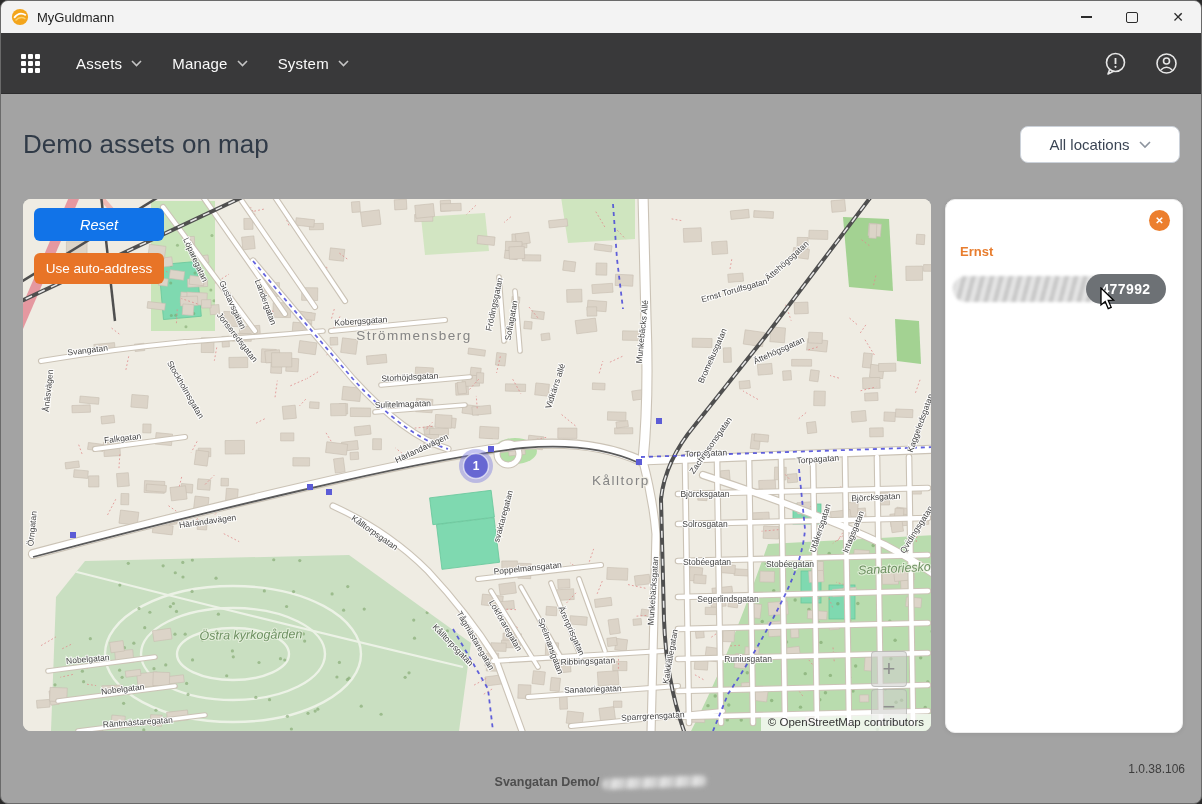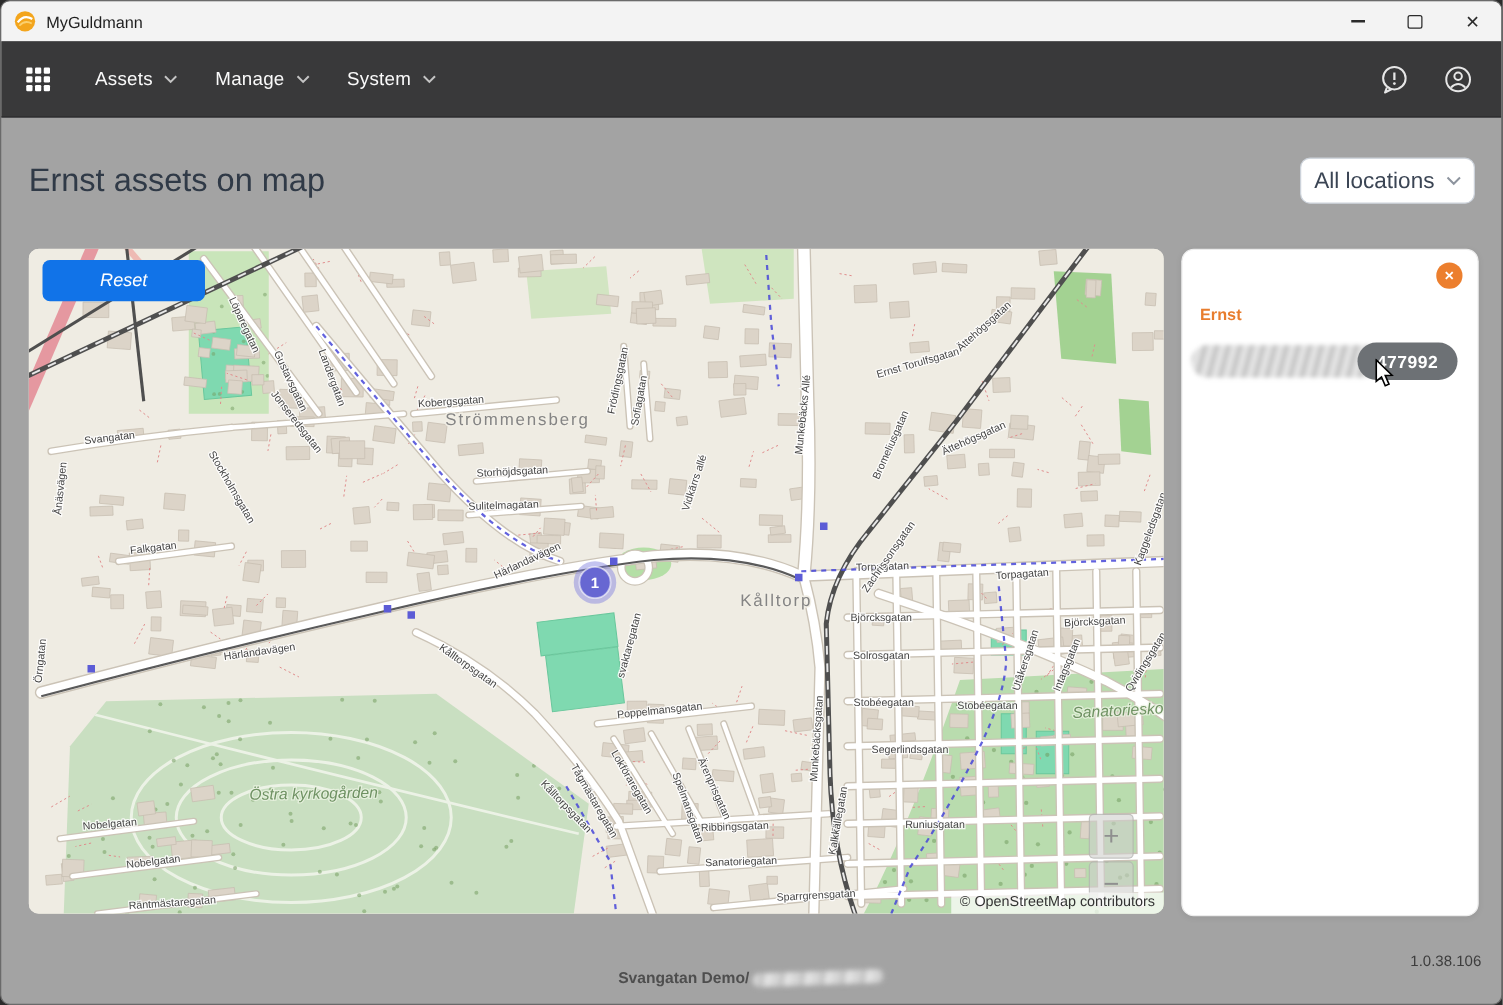--- a/index.html
+++ b/index.html
@@ -16,21 +16,21 @@
   .glyph-close{font-size:14px;color:#2b2b2b;line-height:1;}
   
   .navbar{height:60px;background:#39393a;display:flex;align-items:center;padding:0 22px 0 20px;border-bottom:1px solid #2d2d2e;}
   .gridicon{display:grid;grid-template-columns:repeat(3,5px);grid-gap:2px;margin-right:14px;}
   .gridicon div{width:5px;height:5px;background:#fff;border-radius:1px;}
   .navitem{display:flex;align-items:center;margin-left:30px;color:#fafafa;font-size:15px;font-weight:400;letter-spacing:.2px;cursor:default;}
   .navitem svg{margin-left:9px;}
   .navright{margin-left:auto;display:flex;align-items:center;gap:26px;}
   
   .pagetitle{position:absolute;left:22px;top:128px;font-size:26px;font-weight:500;color:#303a47;}
-  .locselect{position:absolute;right:21px;top:125px;width:140px;height:37px;box-sizing:border-box;border:1px solid #ccd2da;border-radius:8px;background:#fff;display:flex;align-items:center;justify-content:center;gap:9px;font-size:18px;color:#3b4554;}
+  .locselect{position:absolute;right:21px;top:125px;width:160px;height:37px;box-sizing:border-box;border:1px solid #ccd2da;border-radius:8px;background:#fff;display:flex;align-items:center;justify-content:center;gap:9px;font-size:15px;color:#3b4554;}
   
   .mapcard{position:absolute;left:22px;top:198px;width:908px;height:532px;border-radius:8px;overflow:hidden;background:#efece3;}
   .mapbtn{position:absolute;left:11px;z-index:5;width:130px;box-sizing:border-box;border:none;border-radius:6px;color:#fff;text-align:center;cursor:pointer;font-family:"Liberation Sans",sans-serif;}
   .btn-reset{top:9px;height:33px;font-size:14.5px;}
   .btn-auto{top:54px;height:31px;font-size:13.5px;}
   .zoomctl{position:absolute;right:24px;bottom:6px;z-index:3;display:flex;flex-direction:column;gap:2px;}
   .zoombtn{width:34px;height:34px;background:rgba(206,206,204,.6);border:1px solid rgba(168,168,166,.55);border-radius:4px;color:#8f8f8f;font-size:22px;display:flex;align-items:center;justify-content:center;}
   .attrib{position:absolute;right:0;bottom:0;z-index:4;background:rgba(255,255,255,.72);font-size:11.5px;color:#333;padding:2px 7px 3px 7px;}
   
   .panel{position:absolute;left:944px;top:198px;width:238px;height:534px;background:#fff;border:1px solid #ececec;border-radius:10px;box-shadow:0 1px 5px rgba(0,0,0,.07);box-sizing:border-box;}
@@ -115,21 +115,21 @@
         <circle cx="12.5" cy="15.8" r="1.1" fill="#e6e6e6"></circle>
       </svg>
       <svg width="25" height="25" viewBox="0 0 25 25">
         <circle cx="12.5" cy="12.5" r="9.5" fill="none" stroke="#e6e6e6" stroke-width="1.6"></circle>
         <circle cx="12.5" cy="10" r="3" fill="none" stroke="#e6e6e6" stroke-width="1.6"></circle>
         <path d="M6.8,19 Q12.5,13.5 18.2,19" fill="none" stroke="#e6e6e6" stroke-width="1.6"></path>
       </svg>
     </div>
   </div>
 
-  <div class="pagetitle">Ernst assets on map</div>
+  <div class="pagetitle">Demo assets on map</div>
   <div class="locselect">
     <span>All locations</span>
     <svg width="12" height="8" viewBox="0 0 12 8">
         <polyline points="1,1 6,6 11,1" fill="none" stroke="#8d949e" stroke-width="1.6"></polyline>
       </svg>
   </div>
 
   <div class="mapcard">
     <svg id="mapsvg" viewBox="0 0 908 532" width="908" height="532" style="position:absolute;left:0;top:0;">
         <rect x="0" y="0" width="908" height="532" fill="#efece3"></rect>
@@ -902,20 +902,21 @@
           <text x="100" y="493" text-anchor="middle" class="lbl-street" transform="rotate(-7 100 493)">Nobelgatan</text>
           <text x="115" y="526" text-anchor="middle" class="lbl-street" transform="rotate(-4 115 526)">Räntmästaregatan</text>
         </g>
         <g>
           <circle cx="453" cy="267" r="17" fill="rgba(125,125,222,.45)"></circle>
           <circle cx="453" cy="267" r="12.5" fill="#6767d2" stroke="rgba(255,255,255,.6)" stroke-width="1.5"></circle>
           <text x="453" y="271" text-anchor="middle" class="cluster-count">1</text>
         </g>
       </svg>
     <button class="mapbtn btn-reset" id="btn-reset" style="background: rgb(17, 115, 232); font-style: italic;">Reset</button>
+    <button class="mapbtn btn-auto" id="btn-auto" style="background: rgb(232, 116, 39);">Use auto-address</button>
     <div class="zoomctl">
       <div class="zoombtn">+</div>
       <div class="zoombtn">−</div>
     </div>
     <div class="attrib">© OpenStreetMap contributors</div>
   </div>
 
   <div class="panel">
     <button class="panelclose">✕</button>
     <div class="paneltitle">Ernst</div>

